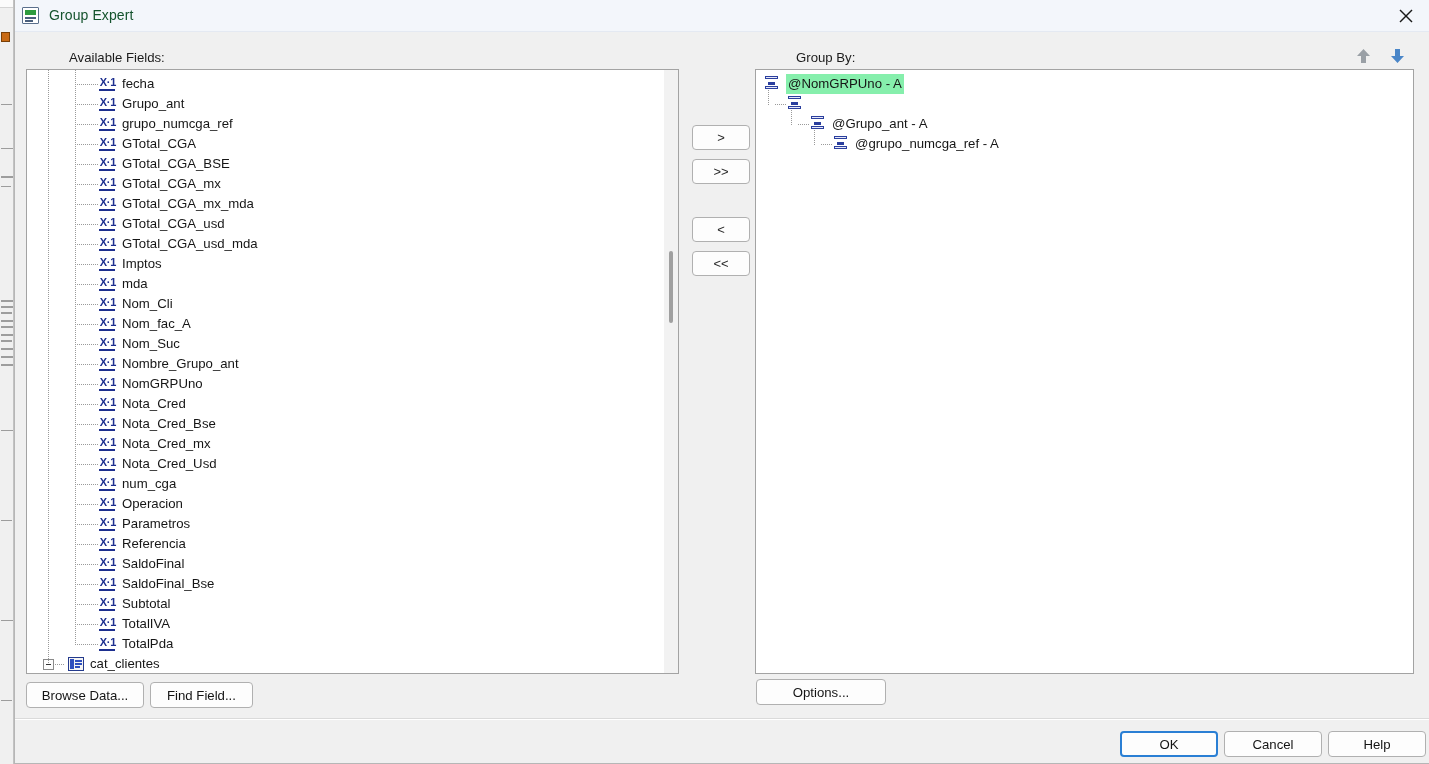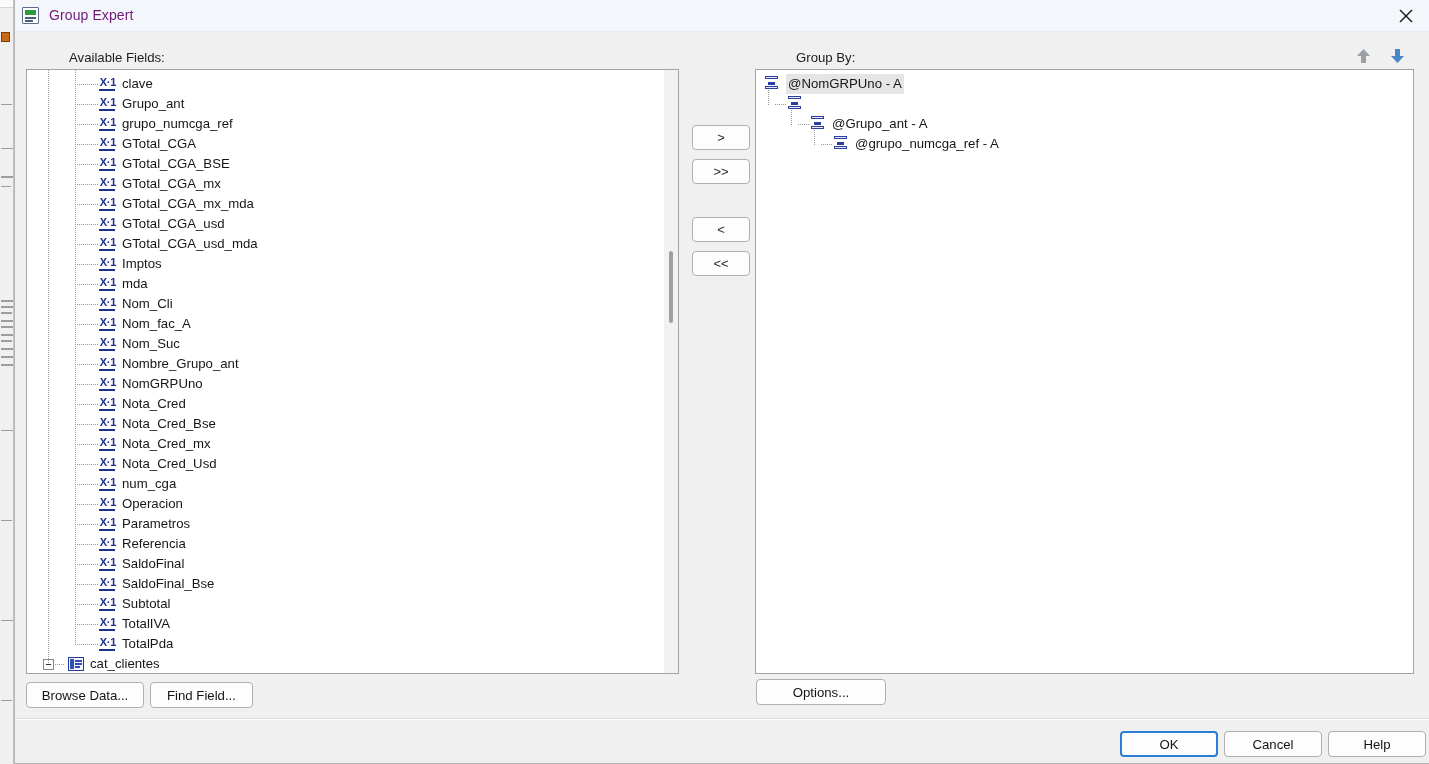--- a/index.html
+++ b/index.html
@@ -71,21 +71,21 @@
     position: absolute; left: 2px; height: 2px; background: #4a5f7d;
   }
   #title-icon .ti-green {
     position: absolute; left: 2px; top: 2px;
     width: 11px; height: 5px;
     background: #2e9b3e;
   }
   #title-text {
     position: absolute; left: 34px; top: 7px;
     font-size: 14px;
-    color: #701a75;
+    color: #14532d;
     letter-spacing: .1px;
   }
   #close-btn {
     position: absolute; right: 0; top: 0;
     width: 46px; height: 31px;
     display: flex; align-items: center; justify-content: center;
     cursor: default;
   }
   #close-btn svg { display:block; }
 
@@ -111,21 +111,21 @@
   .tree-row {
     position: relative;
     height: 20px;
     line-height: 20px;
     white-space: nowrap;
     font-size: 13.2px;
     color: #161616;
   }
   .tree-row .lbl { position: absolute; top: 0; }
   .tree-row .lbl.sel {
-    background: #e5e5e5;
+    background: #86efac;
     padding: 0 2px;
   }
 
   
   .vguide {
     position: absolute;
     width: 1px;
     background-image: linear-gradient(to bottom,#9a9a9a 0 1px, transparent 1px 2px);
     background-size: 1px 2px;
   }
@@ -311,21 +311,21 @@
     <div class="panel-label" style="left:12px; top:18px;">Available Fields:</div>
 
     <div class="listbox" id="left-list" style="left:11px; top:37px; width:653px; height:605px;">
       <div id="left-tree" style="position:absolute; left:0; top:0; right:0; top:0;">
           <div class="tree-row" style="top: 4px; position: absolute; left: 0px; right: 14px;">
             <div class="hguide" style="left: 48px; top: 10px; width: 23px;"></div>
             <span class="icon-x1" style="left: 71px;">
               <span class="x1t">X·1</span>
               <span class="x1u"></span>
             </span>
-            <span class="lbl" style="left: 95px;">clave</span>
+            <span class="lbl" style="left: 95px;">fecha</span>
           </div>
           <div class="tree-row" style="top: 24px; position: absolute; left: 0px; right: 14px;">
             <div class="hguide" style="left: 48px; top: 10px; width: 23px;"></div>
             <span class="icon-x1" style="left: 71px;">
               <span class="x1t">X·1</span>
               <span class="x1u"></span>
             </span>
             <span class="lbl" style="left: 95px;">Grupo_ant</span>
           </div>
           <div class="tree-row" style="top: 44px; position: absolute; left: 0px; right: 14px;">

